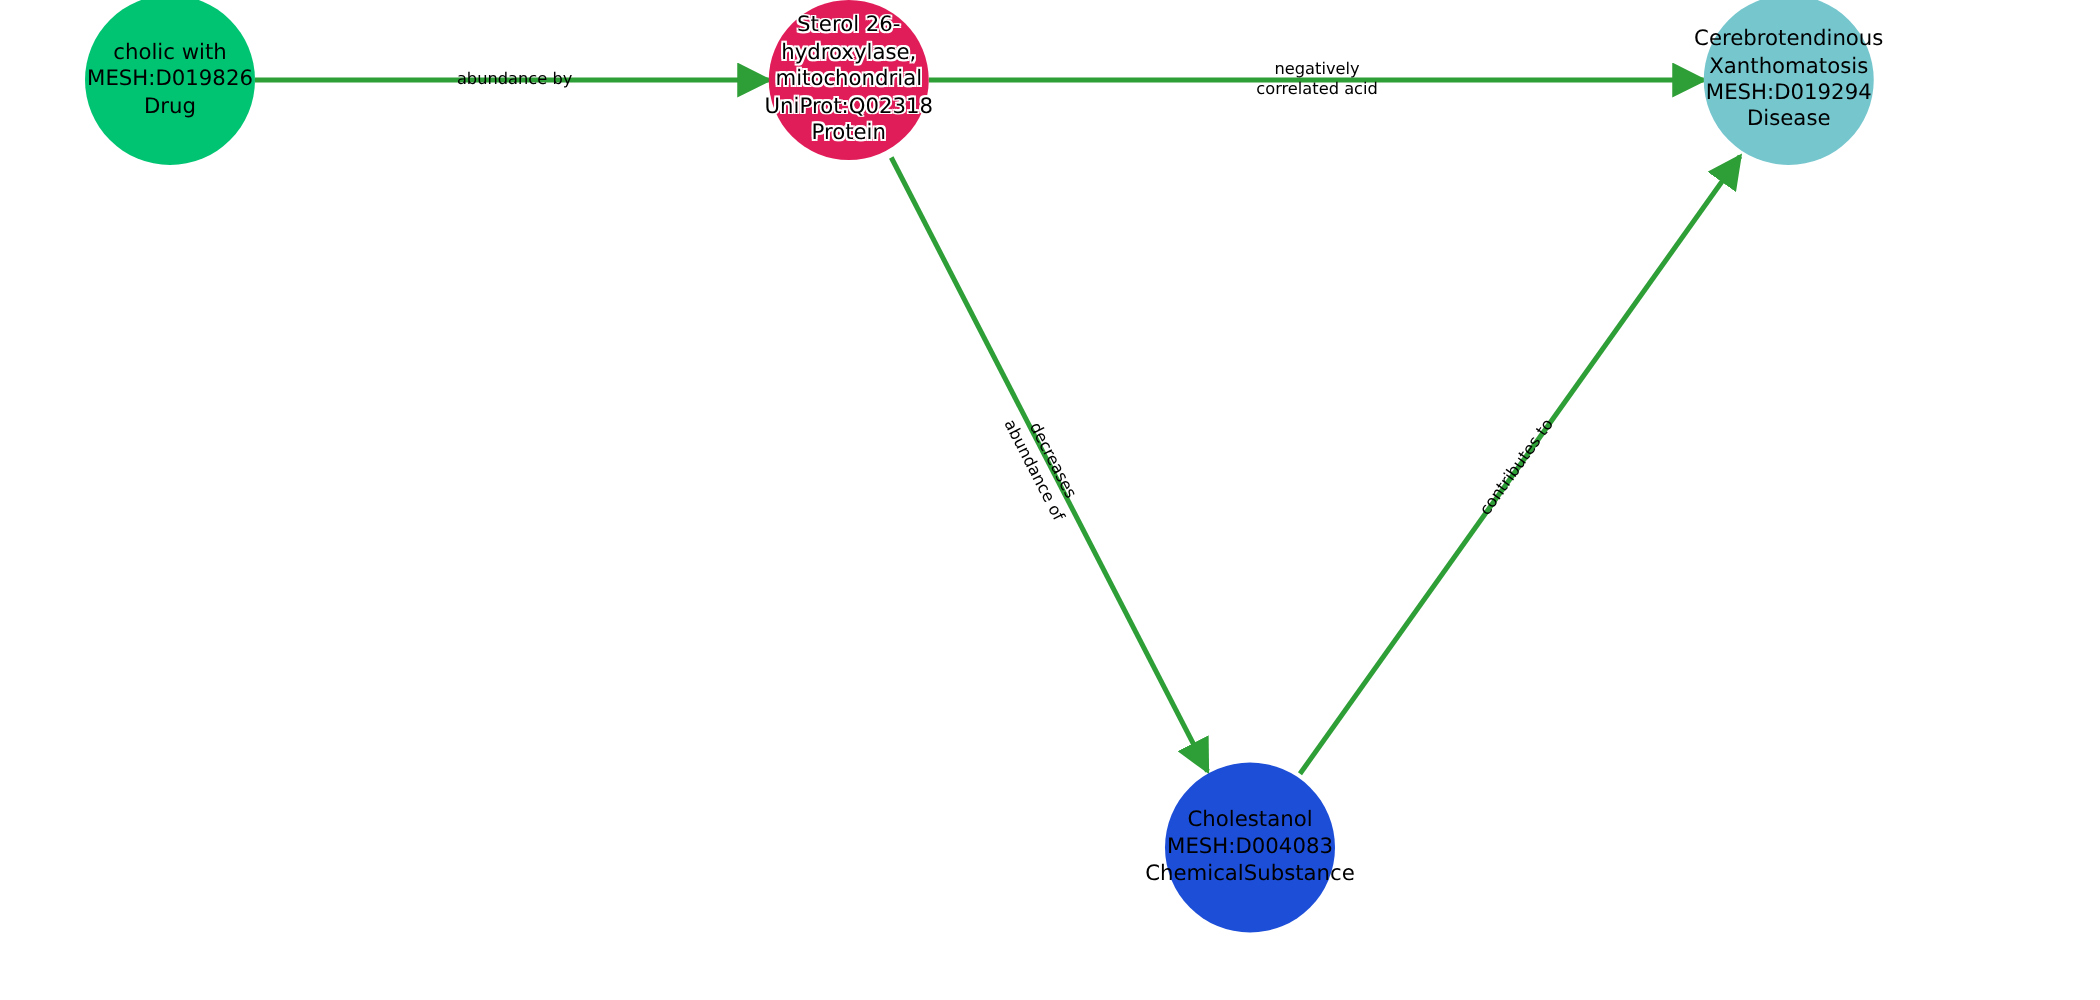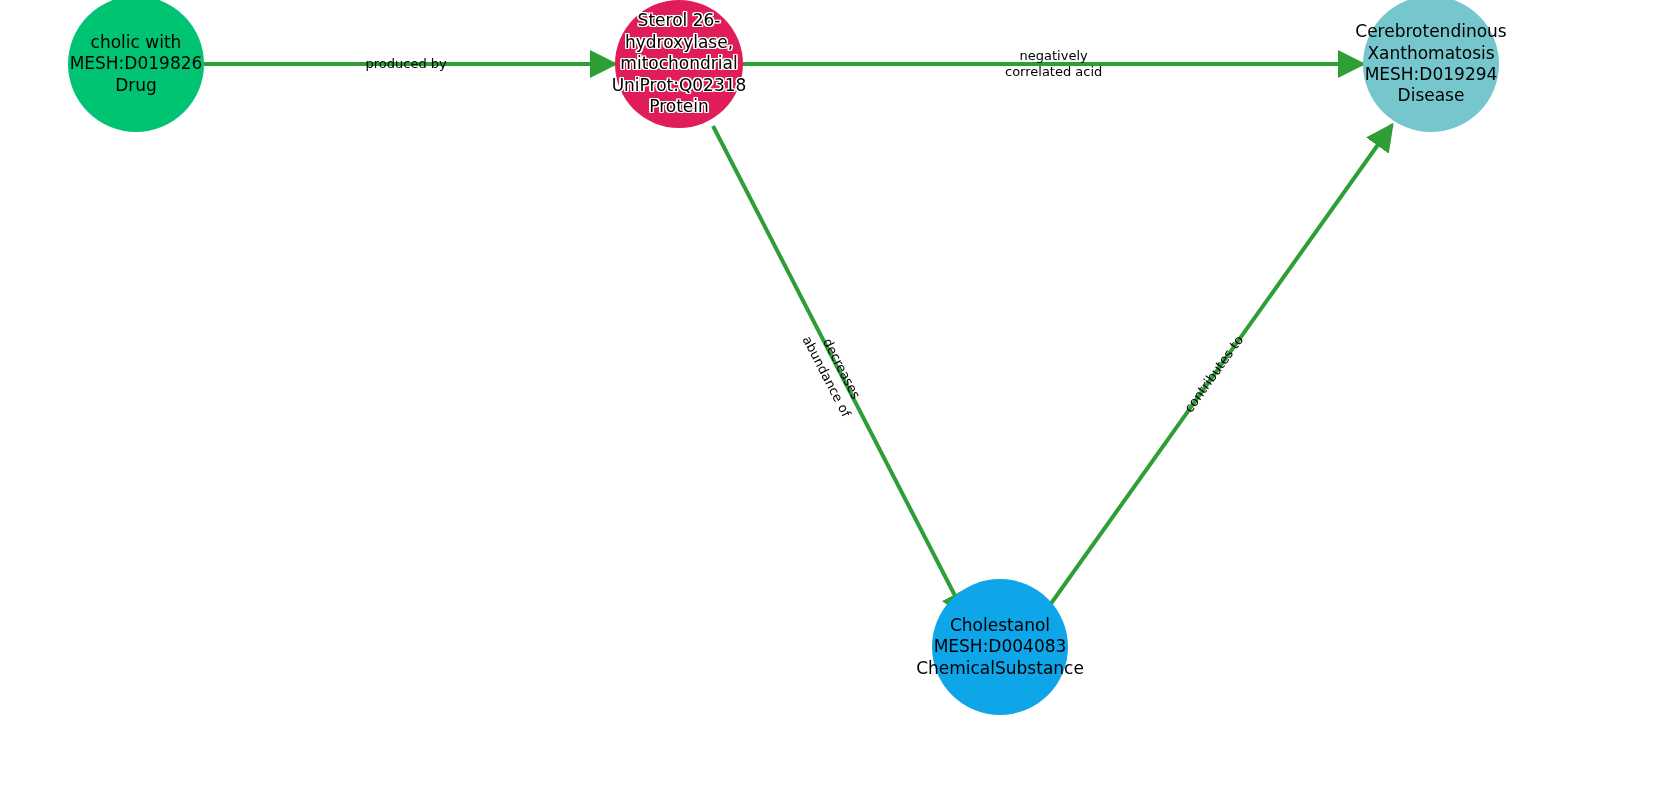--- a/index.html
+++ b/index.html
@@ -103,28 +103,28 @@
 mitochondrial
 UniProt:Q02318
 Protein</div>
       </div>
       <div class="node node-disease" style="left: 1363px; top: -4px; width: 136px; height: 136px; background: rgb(118, 198, 206);">
         <div class="node-label">Cerebrotendinous
 Xanthomatosis
 MESH:D019294
 Disease</div>
       </div>
-      <div class="node node-chem" style="left: 932px; top: 579px; width: 136px; height: 136px; background: #0ea5e9;">
+      <div class="node node-chem" style="left: 932px; top: 610px; width: 136px; height: 136px; background: #1d4ed8;">
         <div class="node-label">Cholestanol
 MESH:D004083
 ChemicalSubstance</div>
       </div>
     </div>
   <div id="labels-group">
-      <div class="edge-label" style="left: 365.5px; top: 56px; white-space: pre-line;">produced by</div>
+      <div class="edge-label" style="left: 365.5px; top: 56px; white-space: pre-line;">abundance by</div>
       <div class="edge-label" style="left: 1005px; top: 47.5px; white-space: pre-line;">negatively
 correlated acid</div>
       <div class="rot-label" style="left: 788.5px; top: 356px; white-space: pre-line; transform: rotate(62.7deg);">decreases
 abundance of</div>
       <div class="rot-label" style="left: 1168.5px; top: 365.5px; white-space: pre-line; transform: rotate(-54.5deg);">contributes to</div>
     </div>
 
 </div>
 
 </body></html>

